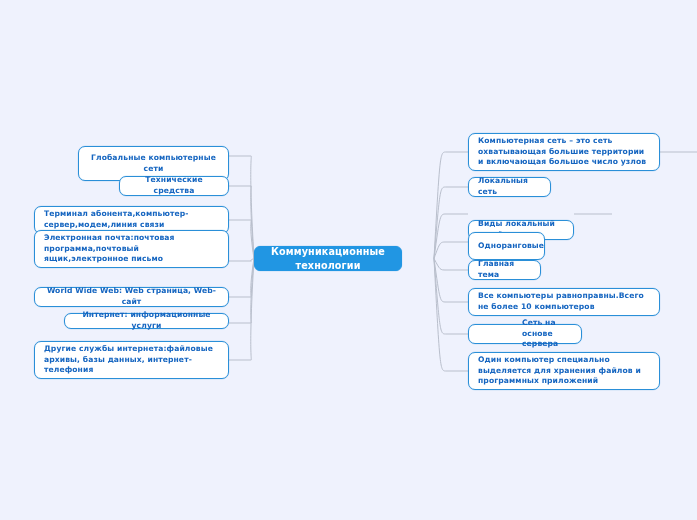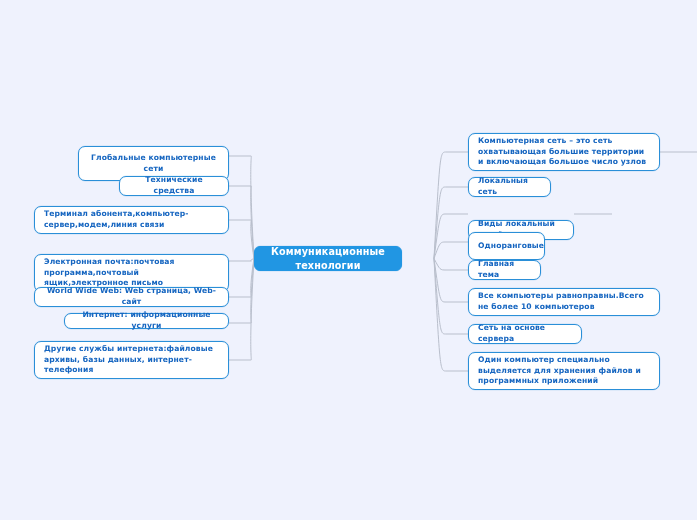--- a/index.html
+++ b/index.html
@@ -91,21 +91,21 @@
   <div id="left-layer">
       <div class="node" style="left: 78px; top: 146px; width: 151px; height: 35px;">
         <span class="node-text" style="text-align: center;">Глобальные компьютерные сети</span>
       </div>
       <div class="node" style="left: 119px; top: 176px; width: 110px; height: 20px;">
         <span class="node-text" style="text-align: center;">Технические средства</span>
       </div>
       <div class="node" style="left: 34px; top: 206px; width: 195px; height: 28px;">
         <span class="node-text" style="text-align: left;">Терминал абонента,компьютер-сервер,модем,линия связи</span>
       </div>
-      <div class="node" style="left: 34px; top: 254px; width: 195px; height: 38px;">
+      <div class="node" style="left: 34px; top: 230px; width: 195px; height: 38px;">
         <span class="node-text" style="text-align: left;">Электронная почта:почтовая программа,почтовый ящик,электронное письмо</span>
       </div>
       <div class="node" style="left: 34px; top: 287px; width: 195px; height: 20px;">
         <span class="node-text" style="text-align: center;">World Wide Web: Web страница, Web-сайт</span>
       </div>
       <div class="node" style="left: 64px; top: 313px; width: 165px; height: 16px;">
         <span class="node-text" style="text-align: center;">Интернет: информационные услуги</span>
       </div>
       <div class="node" style="left: 34px; top: 341px; width: 195px; height: 38px;">
         <span class="node-text" style="text-align: left;">Другие службы интернета:файловые архивы, базы данных, интернет-телефония</span>
@@ -124,20 +124,20 @@
       <div class="node" style="left: 468px; top: 232px; width: 77px; height: 28px;">
         <span class="node-text" style="text-align: left;">Одноранговые</span>
       </div>
       <div class="node" style="left: 468px; top: 260px; width: 73px; height: 20px;">
         <span class="node-text" style="text-align: left;">Главная тема</span>
       </div>
       <div class="node" style="left: 468px; top: 288px; width: 192px; height: 28px;">
         <span class="node-text" style="text-align: left;">Все компьютеры равноправны.Всего не более 10 компьютеров</span>
       </div>
       <div class="node" style="left: 468px; top: 324px; width: 114px; height: 20px;">
-        <span class="node-text" style="text-align: left;">Сеть на основе сервера</span>
+        <span class="node-text" style="text-align: left; margin-left: 44px;">Сеть на основе сервера</span>
       </div>
       <div class="node" style="left: 468px; top: 352px; width: 192px; height: 38px;">
         <span class="node-text" style="text-align: left;">Один компьютер специально выделяется для хранения файлов и программных приложений</span>
       </div>
     </div>
 
 </div>
 
 </body></html>

